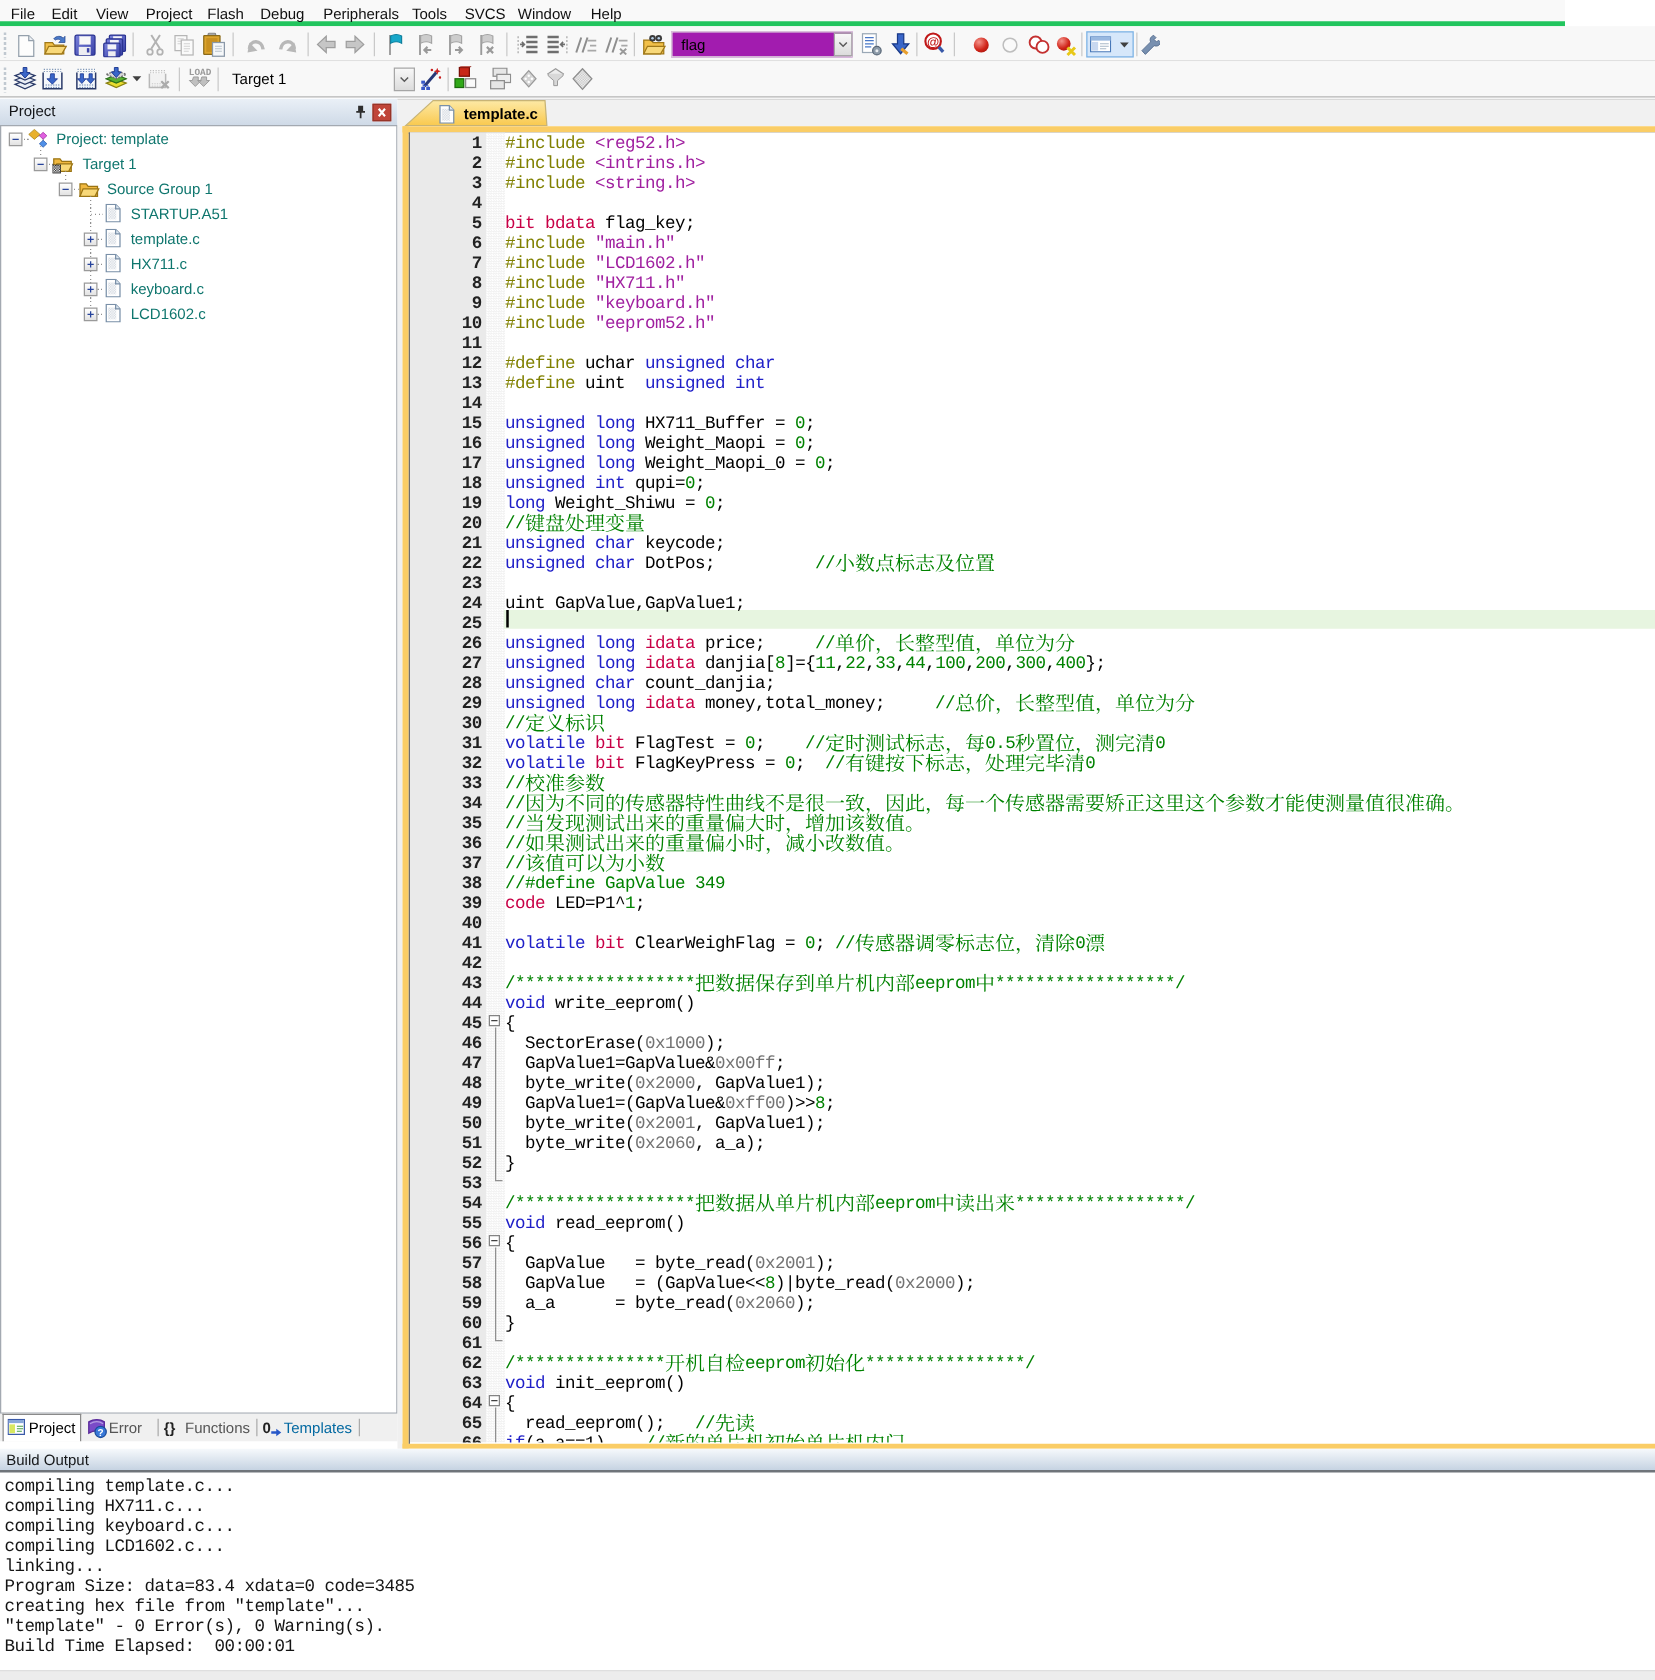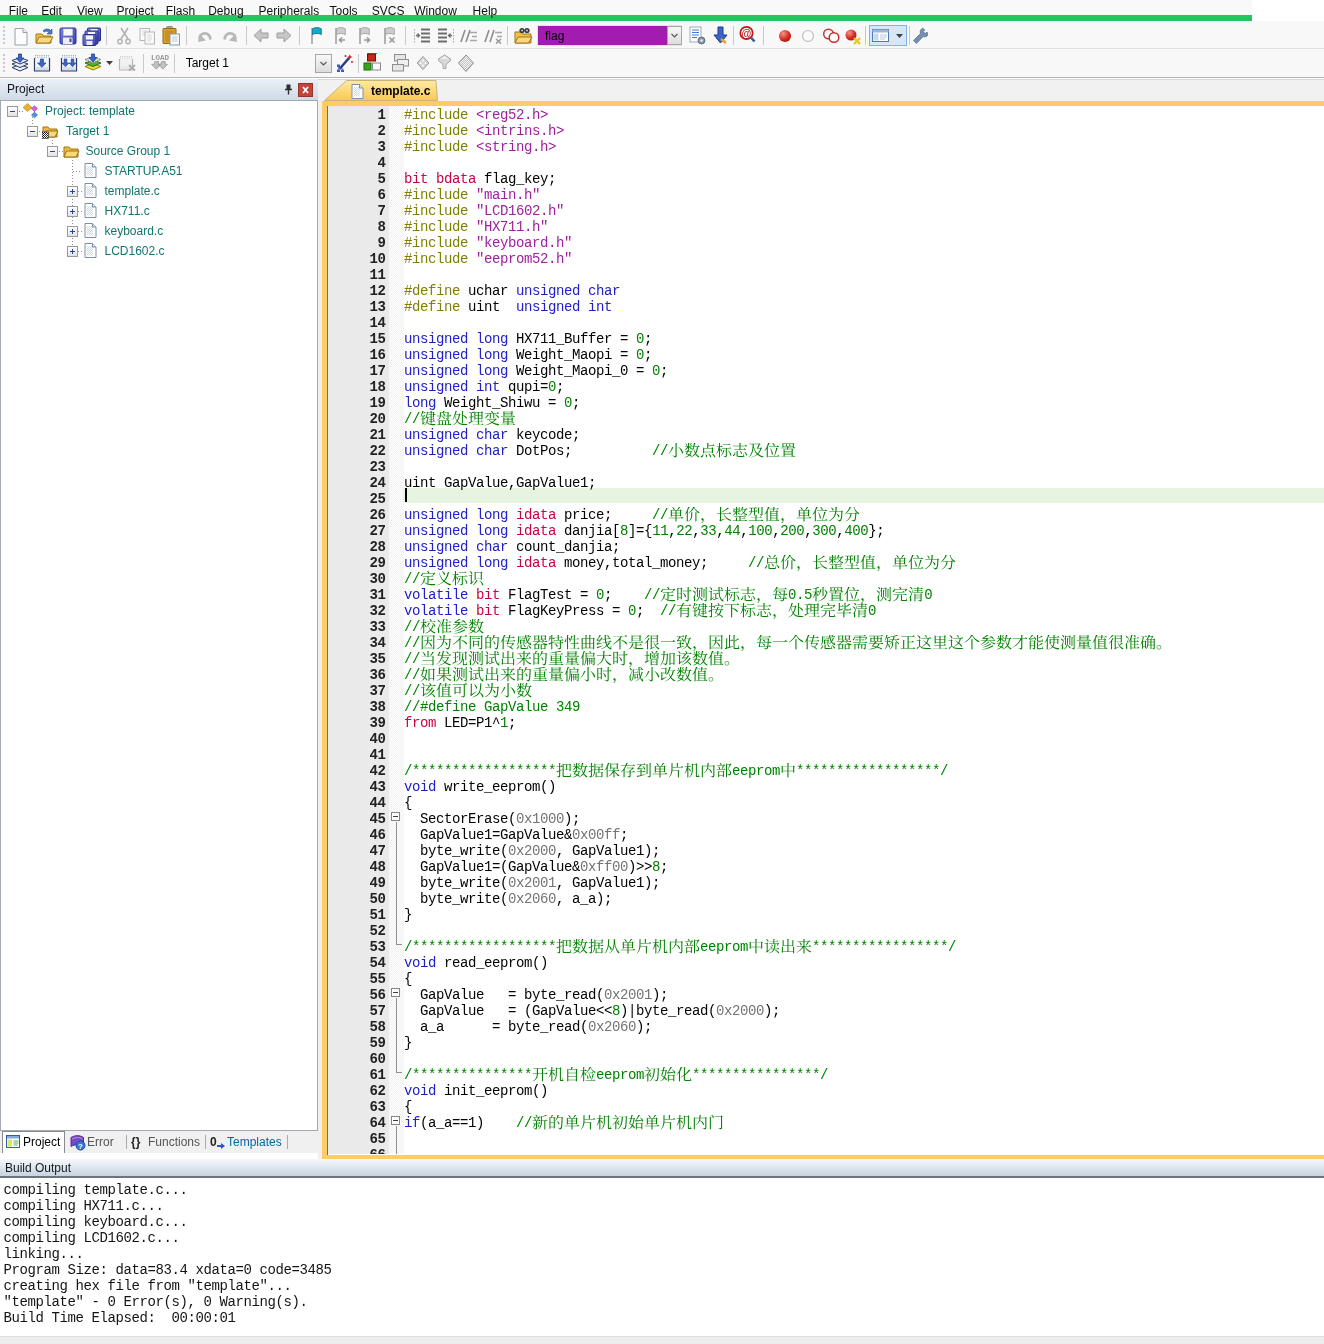--- a/index.html
+++ b/index.html
@@ -2,21 +2,21 @@
 <html><head><meta charset="utf-8"><title>uVision</title><style>
 *{margin:0;padding:0;box-sizing:border-box}
 html,body{width:1324px;height:1344px;overflow:hidden;background:#fff}
 body{font-family:"Liberation Sans",sans-serif;-webkit-font-smoothing:antialiased}
 #root{position:absolute;left:0;top:0;width:1324px;height:1344px;overflow:hidden;background:#fff}
 .ab{position:absolute}
 svg.ic{position:absolute}
 i{font-style:normal}
 i.d{color:#808000}i.s{color:#A020A0}i.k{color:#2020C8}i.r{color:#C80046}i.n{color:#008200}i.c{color:#008200}i.h{color:#737373}
 svg.cj{display:inline-block;vertical-align:top;fill:#008200}
-#menubar{position:absolute;left:0;top:0;width:1252px;height:21px;background:#F9F9F9;border-bottom:6px solid #22c55e}
+#menubar{position:absolute;left:0;top:0;width:1252px;height:21px;background:#F9F9F9;border-bottom:4px solid #22c55e}
 #menubar span{position:absolute;top:4px;font-size:12px;color:#101010}
 #tb1{position:absolute;left:0;top:21px;width:1324px;height:28px;background:#F8F8F8;border-bottom:1px solid #E0E0E0}
 #tb2{position:absolute;left:0;top:49px;width:1324px;height:29px;background:#F8F8F8;border-bottom:1px solid #B5B5B5}
 .grip{position:absolute;left:3px;width:2px;background-image:repeating-linear-gradient(#C0C8D0 0 2px,transparent 2px 4px)}
 .sep{position:absolute;width:1px;height:19px;background:#C9C9C9}
 .combo{position:absolute;background:#a21caf;border:1px solid #E2E2E2}
 .cbtn{position:absolute;background:linear-gradient(#F8F8F8,#DCDCDC);border:1px solid #A6A6A6}
 #ptitle{position:absolute;left:0;top:79px;width:318px;height:21px;background:linear-gradient(#EAF0F7,#CFDAE7)}
 #ptree{position:absolute;left:0;top:100px;width:318px;height:1031px;background:#fff;border:1px solid #A3A9B1}
 .trow{position:absolute;font-size:12px;color:#0f766e;white-space:pre}
@@ -845,21 +845,35 @@
             <use href="#u503C" x="272" y="13.2"></use>
             <use href="#u3002" x="288" y="13.2"></use>
           </svg></div><div class="cl"><i class="c">//</i><svg class="cj" width="112" height="16" viewBox="0 0 112 16">
             <use href="#u8BE5" x="0" y="13.2"></use>
             <use href="#u503C" x="16" y="13.2"></use>
             <use href="#u53EF" x="32" y="13.2"></use>
             <use href="#u4EE5" x="48" y="13.2"></use>
             <use href="#u4E3A" x="64" y="13.2"></use>
             <use href="#u5C0F" x="80" y="13.2"></use>
             <use href="#u6570" x="96" y="13.2"></use>
-          </svg></div><div class="cl"><i class="c">//#define GapValue 349</i></div><div class="cl"><i class="r">from</i> LED=P1^<i class="n">1</i>;</div><div class="cl"></div><div class="cl"></div><div class="cl"><i class="c">/******************</i><svg class="cj" width="176" height="16" viewBox="0 0 176 16">
+          </svg></div><div class="cl"><i class="c">//#define GapValue 349</i></div><div class="cl"><i class="r">code</i> LED=P1^<i class="n">1</i>;</div><div class="cl"></div><div class="cl"><i class="k">volatile</i> <i class="r">bit</i> ClearWeighFlag = <i class="n">0</i>; <i class="c">//</i><svg class="cj" width="176" height="16" viewBox="0 0 176 16">
+            <use href="#u4F20" x="0" y="13.2"></use>
+            <use href="#u611F" x="16" y="13.2"></use>
+            <use href="#u5668" x="32" y="13.2"></use>
+            <use href="#u8C03" x="48" y="13.2"></use>
+            <use href="#u96F6" x="64" y="13.2"></use>
+            <use href="#u6807" x="80" y="13.2"></use>
+            <use href="#u5FD7" x="96" y="13.2"></use>
+            <use href="#u4F4D" x="112" y="13.2"></use>
+            <use href="#uFF0C" x="128" y="13.2"></use>
+            <use href="#u6E05" x="144" y="13.2"></use>
+            <use href="#u9664" x="160" y="13.2"></use>
+          </svg><i class="c">0</i><svg class="cj" width="16" height="16" viewBox="0 0 16 16">
+            <use href="#u6F02" x="0" y="13.2"></use>
+          </svg></div><div class="cl"></div><div class="cl"><i class="c">/******************</i><svg class="cj" width="176" height="16" viewBox="0 0 176 16">
             <use href="#u628A" x="0" y="13.2"></use>
             <use href="#u6570" x="16" y="13.2"></use>
             <use href="#u636E" x="32" y="13.2"></use>
             <use href="#u4FDD" x="48" y="13.2"></use>
             <use href="#u5B58" x="64" y="13.2"></use>
             <use href="#u5230" x="80" y="13.2"></use>
             <use href="#u5355" x="96" y="13.2"></use>
             <use href="#u7247" x="112" y="13.2"></use>
             <use href="#u673A" x="128" y="13.2"></use>
             <use href="#u5185" x="144" y="13.2"></use>
@@ -883,21 +897,24 @@
             <use href="#u6765" x="48" y="13.2"></use>
           </svg><i class="c">*****************/</i></div><div class="cl"><i class="k">void</i> read_eeprom()</div><div class="cl">{</div><div class="cl">  GapValue   = byte_read(<i class="h">0x2001</i>);</div><div class="cl">  GapValue   = (GapValue&lt;&lt;<i class="n">8</i>)|byte_read(<i class="h">0x2000</i>);</div><div class="cl">  a_a      = byte_read(<i class="h">0x2060</i>);</div><div class="cl">}</div><div class="cl"></div><div class="cl"><i class="c">/***************</i><svg class="cj" width="64" height="16" viewBox="0 0 64 16">
             <use href="#u5F00" x="0" y="13.2"></use>
             <use href="#u673A" x="16" y="13.2"></use>
             <use href="#u81EA" x="32" y="13.2"></use>
             <use href="#u68C0" x="48" y="13.2"></use>
           </svg><i class="c">eeprom</i><svg class="cj" width="48" height="16" viewBox="0 0 48 16">
             <use href="#u521D" x="0" y="13.2"></use>
             <use href="#u59CB" x="16" y="13.2"></use>
             <use href="#u5316" x="32" y="13.2"></use>
-          </svg><i class="c">****************/</i></div><div class="cl"><i class="k">void</i> init_eeprom()</div><div class="cl">{</div><div class="cl"><i class="k">if</i>(a_a==1)    <i class="c">//</i><svg class="cj" width="192" height="16" viewBox="0 0 192 16">
+          </svg><i class="c">****************/</i></div><div class="cl"><i class="k">void</i> init_eeprom()</div><div class="cl">{</div><div class="cl">  read_eeprom();   <i class="c">//</i><svg class="cj" width="32" height="16" viewBox="0 0 32 16">
+            <use href="#u5148" x="0" y="13.2"></use>
+            <use href="#u8BFB" x="16" y="13.2"></use>
+          </svg></div><div class="cl"><i class="k">if</i>(a_a==1)    <i class="c">//</i><svg class="cj" width="192" height="16" viewBox="0 0 192 16">
             <use href="#u65B0" x="0" y="13.2"></use>
             <use href="#u7684" x="16" y="13.2"></use>
             <use href="#u5355" x="32" y="13.2"></use>
             <use href="#u7247" x="48" y="13.2"></use>
             <use href="#u673A" x="64" y="13.2"></use>
             <use href="#u521D" x="80" y="13.2"></use>
             <use href="#u59CB" x="96" y="13.2"></use>
             <use href="#u5355" x="112" y="13.2"></use>
             <use href="#u7247" x="128" y="13.2"></use>
             <use href="#u673A" x="144" y="13.2"></use>

